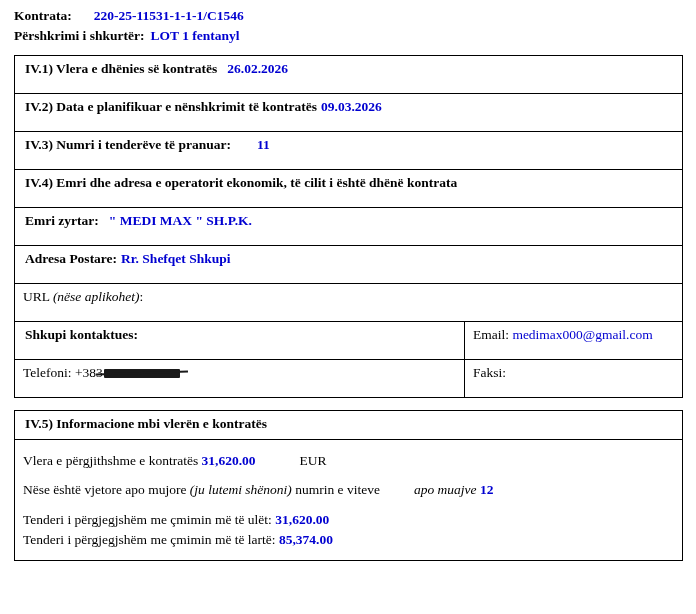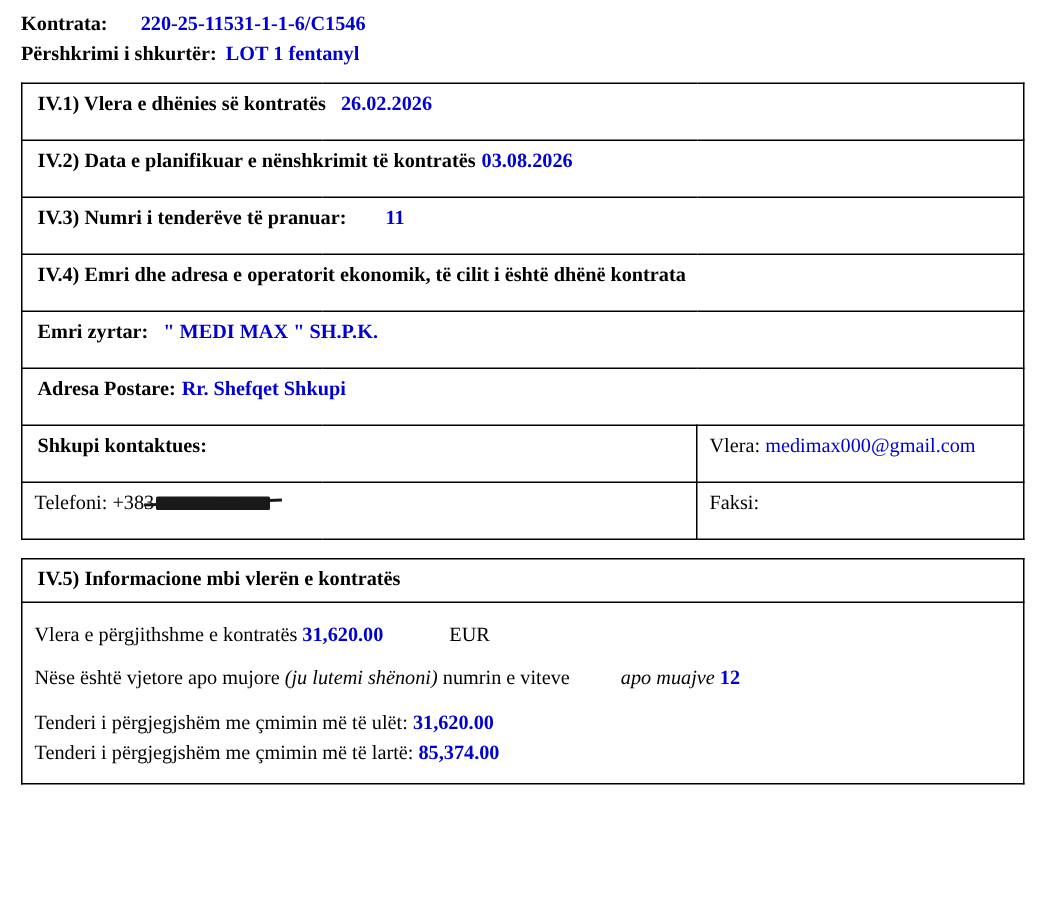--- a/index.html
+++ b/index.html
@@ -123,21 +123,21 @@
   .gap-mid { display: inline-block; width: 34px; }
   .tight { margin-bottom: 2px !important; }
 </style>
 </head>
 <body>
 
 <div class="page">
 
   <div class="hdr-row first">
     <span class="hdr-label">Kontrata:</span>
-    <span class="hdr-value">220-25-11531-1-1-6/C1546</span>
+    <span class="hdr-value">220-25-11531-1-1-1/C1546</span>
   </div>
 
 
   <div class="hdr-row third">
     <span class="hdr-label">Përshkrimi i shkurtër:</span>
     <span class="hdr-value">LOT 1 fentanyl</span>
   </div>
 
   <table class="doc blk1">
     <colgroup>
@@ -146,50 +146,57 @@
       <col style="width:218px">
     </colgroup>
     <tbody>
       <tr class="row-tall">
         <td colspan="3" class="pad-left-sm">
           <span class="sec-title">IV.1) Vlera e dhënies së kontratës</span><span class="val-inline">26.02.2026</span>
         </td>
       </tr>
       <tr class="row-tall">
         <td colspan="3" class="pad-left-sm">
-          <span class="sec-title">IV.2) Data e planifikuar e nënshkrimit të kontratës</span><span class="val-inline2">03.08.2026</span>
+          <span class="sec-title">IV.2) Data e planifikuar e nënshkrimit të kontratës</span><span class="val-inline2">09.03.2026</span>
         </td>
       </tr>
       <tr class="row-tall">
         <td colspan="3" class="pad-left-sm">
           <span class="sec-title">IV.3) Numri i tenderëve të pranuar:</span><span class="val-inline" style="margin-left:26px;">11</span>
         </td>
       </tr>
       <tr class="row-tall">
         <td colspan="3" class="pad-left-sm">
           <span class="sec-title">IV.4) Emri dhe adresa e operatorit ekonomik, të cilit i është dhënë kontrata</span>
         </td>
       </tr>
       <tr class="row-tall">
         <td colspan="3" class="pad-left-sm">
           <span class="bold">Emri zyrtar:</span><span class="val-inline">" MEDI MAX "  SH.P.K.</span>
         </td>
       </tr>
       <tr class="row-tall">
         <td colspan="3" class="pad-left-sm">
           <span class="bold">Adresa Postare:</span><span class="val-inline2">Rr. Shefqet Shkupi</span>
+        </td>
+      </tr>
+      <tr class="row-tall">
+        <td colspan="3" class="url-cell">
+          <span class="url-label">URL</span>
+          <span class="ital">(nëse aplikohet)</span><span>:</span>
+          <span></span>
         </td>
       </tr>
       <tr class="row-tall">
         <td colspan="2" class="contact-cell pad-left-sm">
           <span class="bold">Shkupi kontaktues:</span>
           <span></span>
         </td>
         <td class="email-cell">
-          <span>Vlera:</span>
+          <span>Email:</span>
           <span class="email-val">medimax000@gmail.com</span>
         </td>
       </tr>
       <tr class="row-tall">
         <td colspan="2" class="phone-cell">
           <span>Telefoni:</span>
           <span class="phone-prefix">+383</span><span class="redaction"></span>
         </td>
         <td>
           <span>Faksi:</span>

